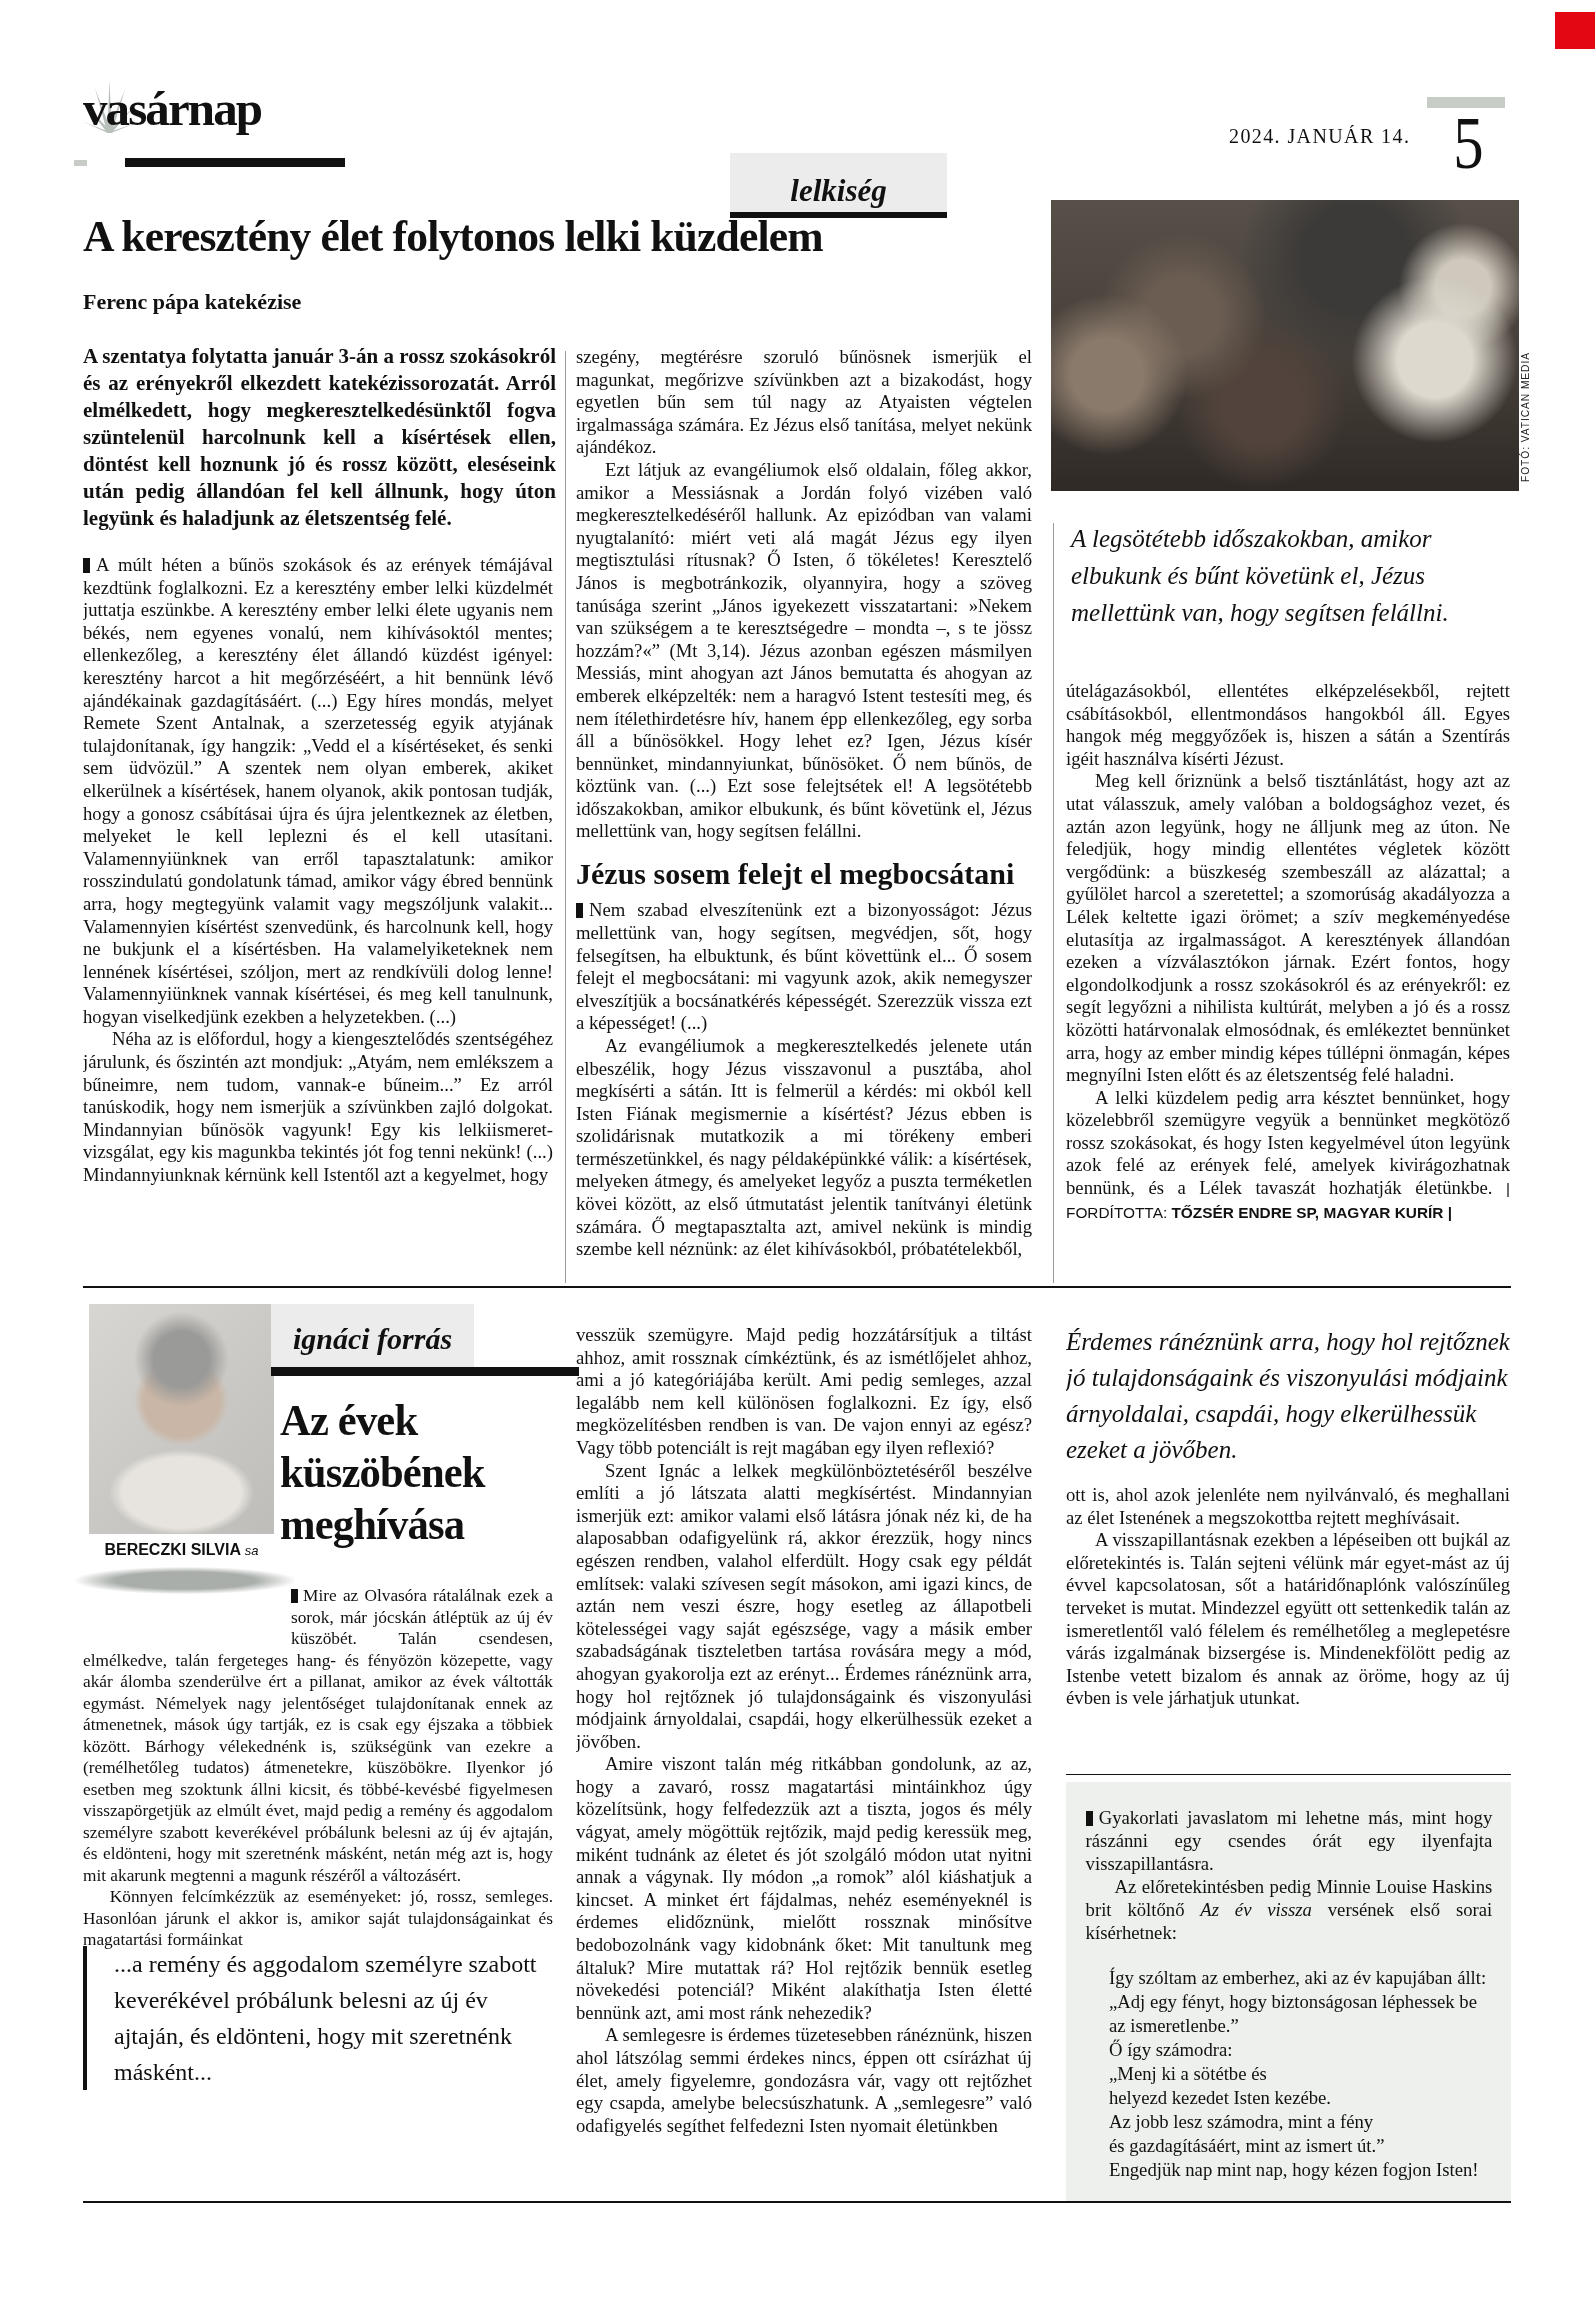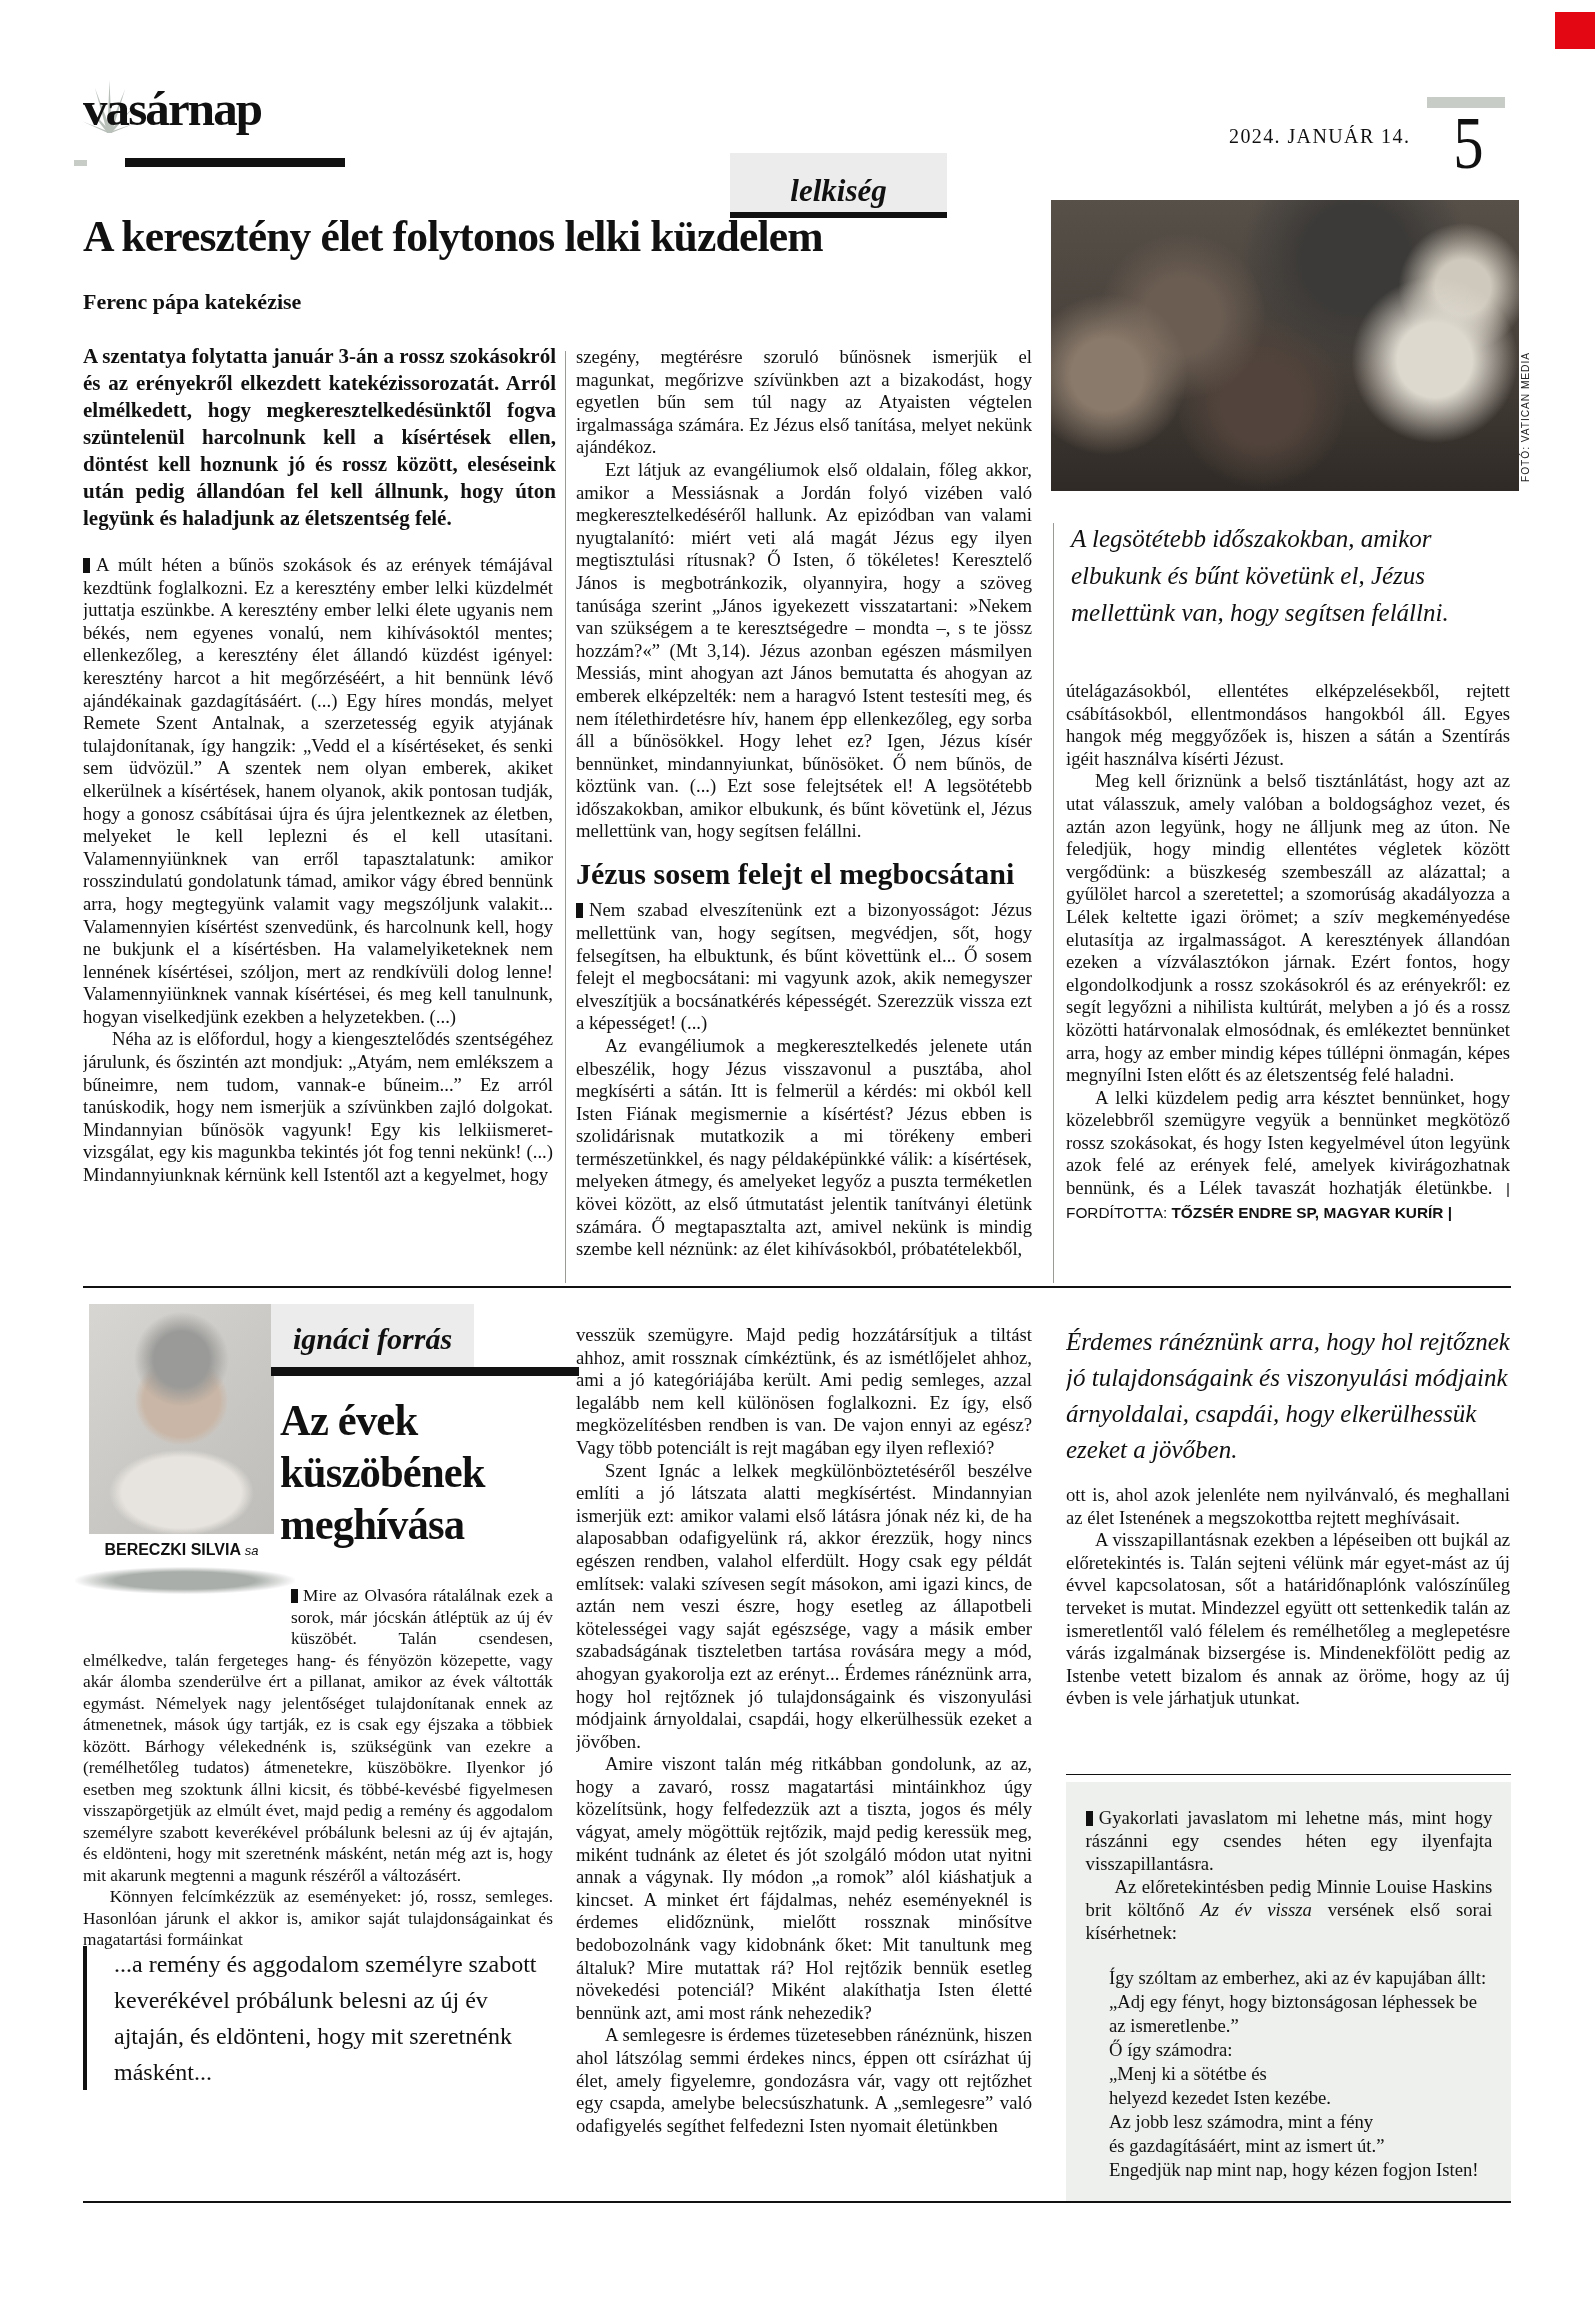--- a/index.html
+++ b/index.html
@@ -210,21 +210,21 @@
       <polygon points="44,99 56,99 16,14"></polygon>
         <polygon points="44,99 56,99 99,40"></polygon>
       <polygon points="44,99 56,99 1,40"></polygon>
         <polygon points="44,99 56,99 99,74"></polygon>
       <polygon points="44,99 56,99 1,74"></polygon>
     </g>
     <circle cx="50" cy="104" r="26" fill="#e7ebe6"></circle>
   </svg>
 
   <div class="abs graybox">
-    <p data-kind="start"><span>Gyakorlati javaslatom mi lehetne más, mint hogy rászánni egy csendes héten egy ilyenfajta visszapillantásra.</span></p>
+    <p data-kind="start"><span>Gyakorlati javaslatom mi lehetne más, mint hogy rászánni egy csendes órát egy ilyenfajta visszapillantásra.</span></p>
     <p data-kind="ind"><span>Az előretekintésben pedig Minnie Louise Haskins brit költőnő </span><i>Az év vissza</i><span> versének első sorai kísérhetnek:</span></p>
     <div class="poem">
 
     <div>Így szóltam az emberhez, aki az év kapujában állt:</div>
         <div>„Adj egy fényt, hogy biztonságosan léphessek be az ismeretlenbe.”</div>
         <div>Ő így számodra:</div>
         <div>„Menj ki a sötétbe és</div>
         <div>helyezd kezedet Isten kezébe.</div>
         <div>Az jobb lesz számodra, mint a fény</div>
         <div>és gazdagításáért, mint az ismert út.”</div>

